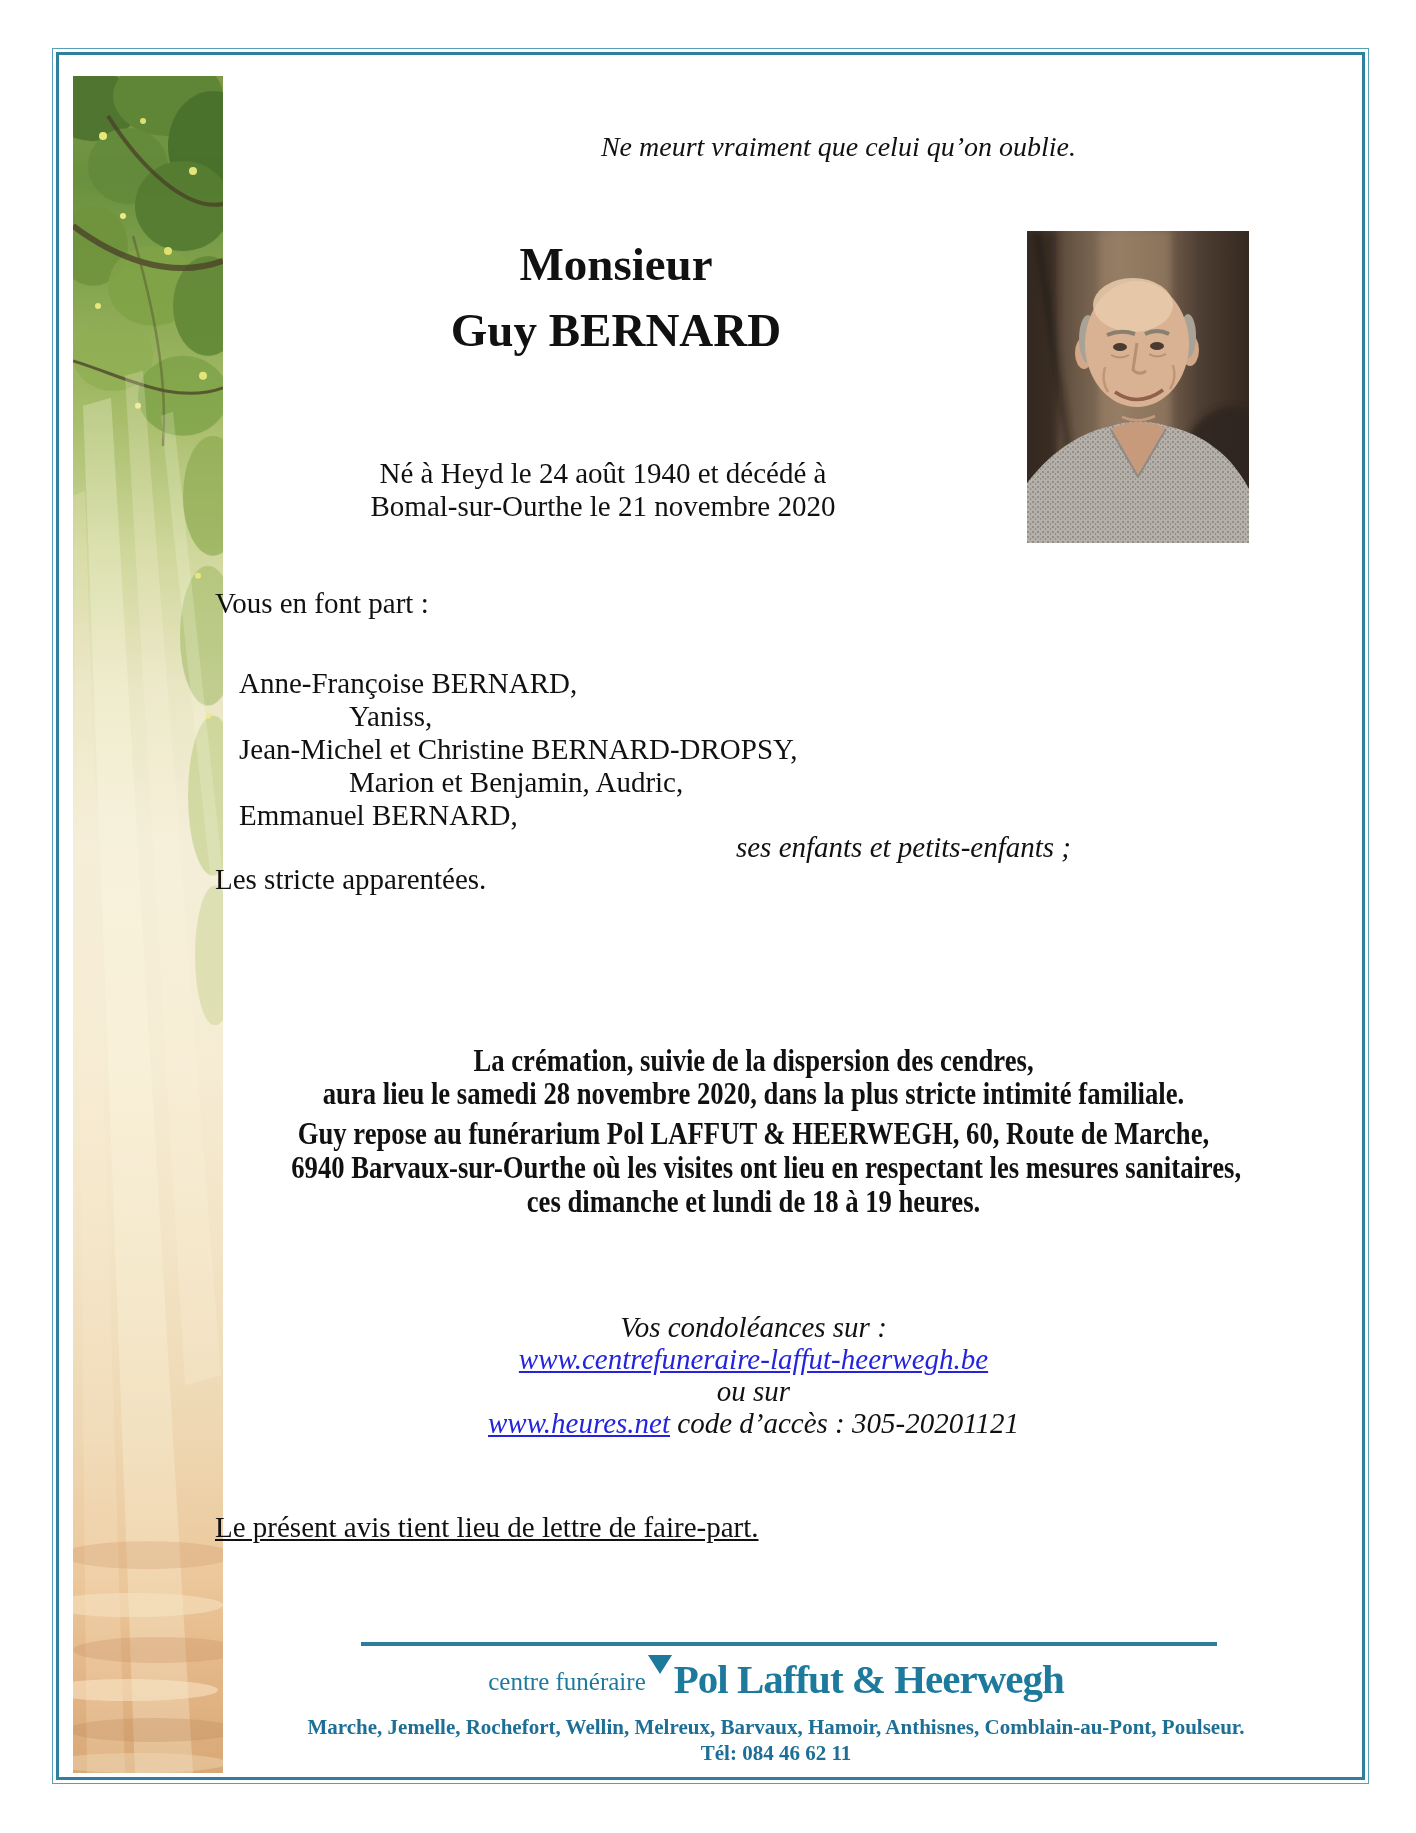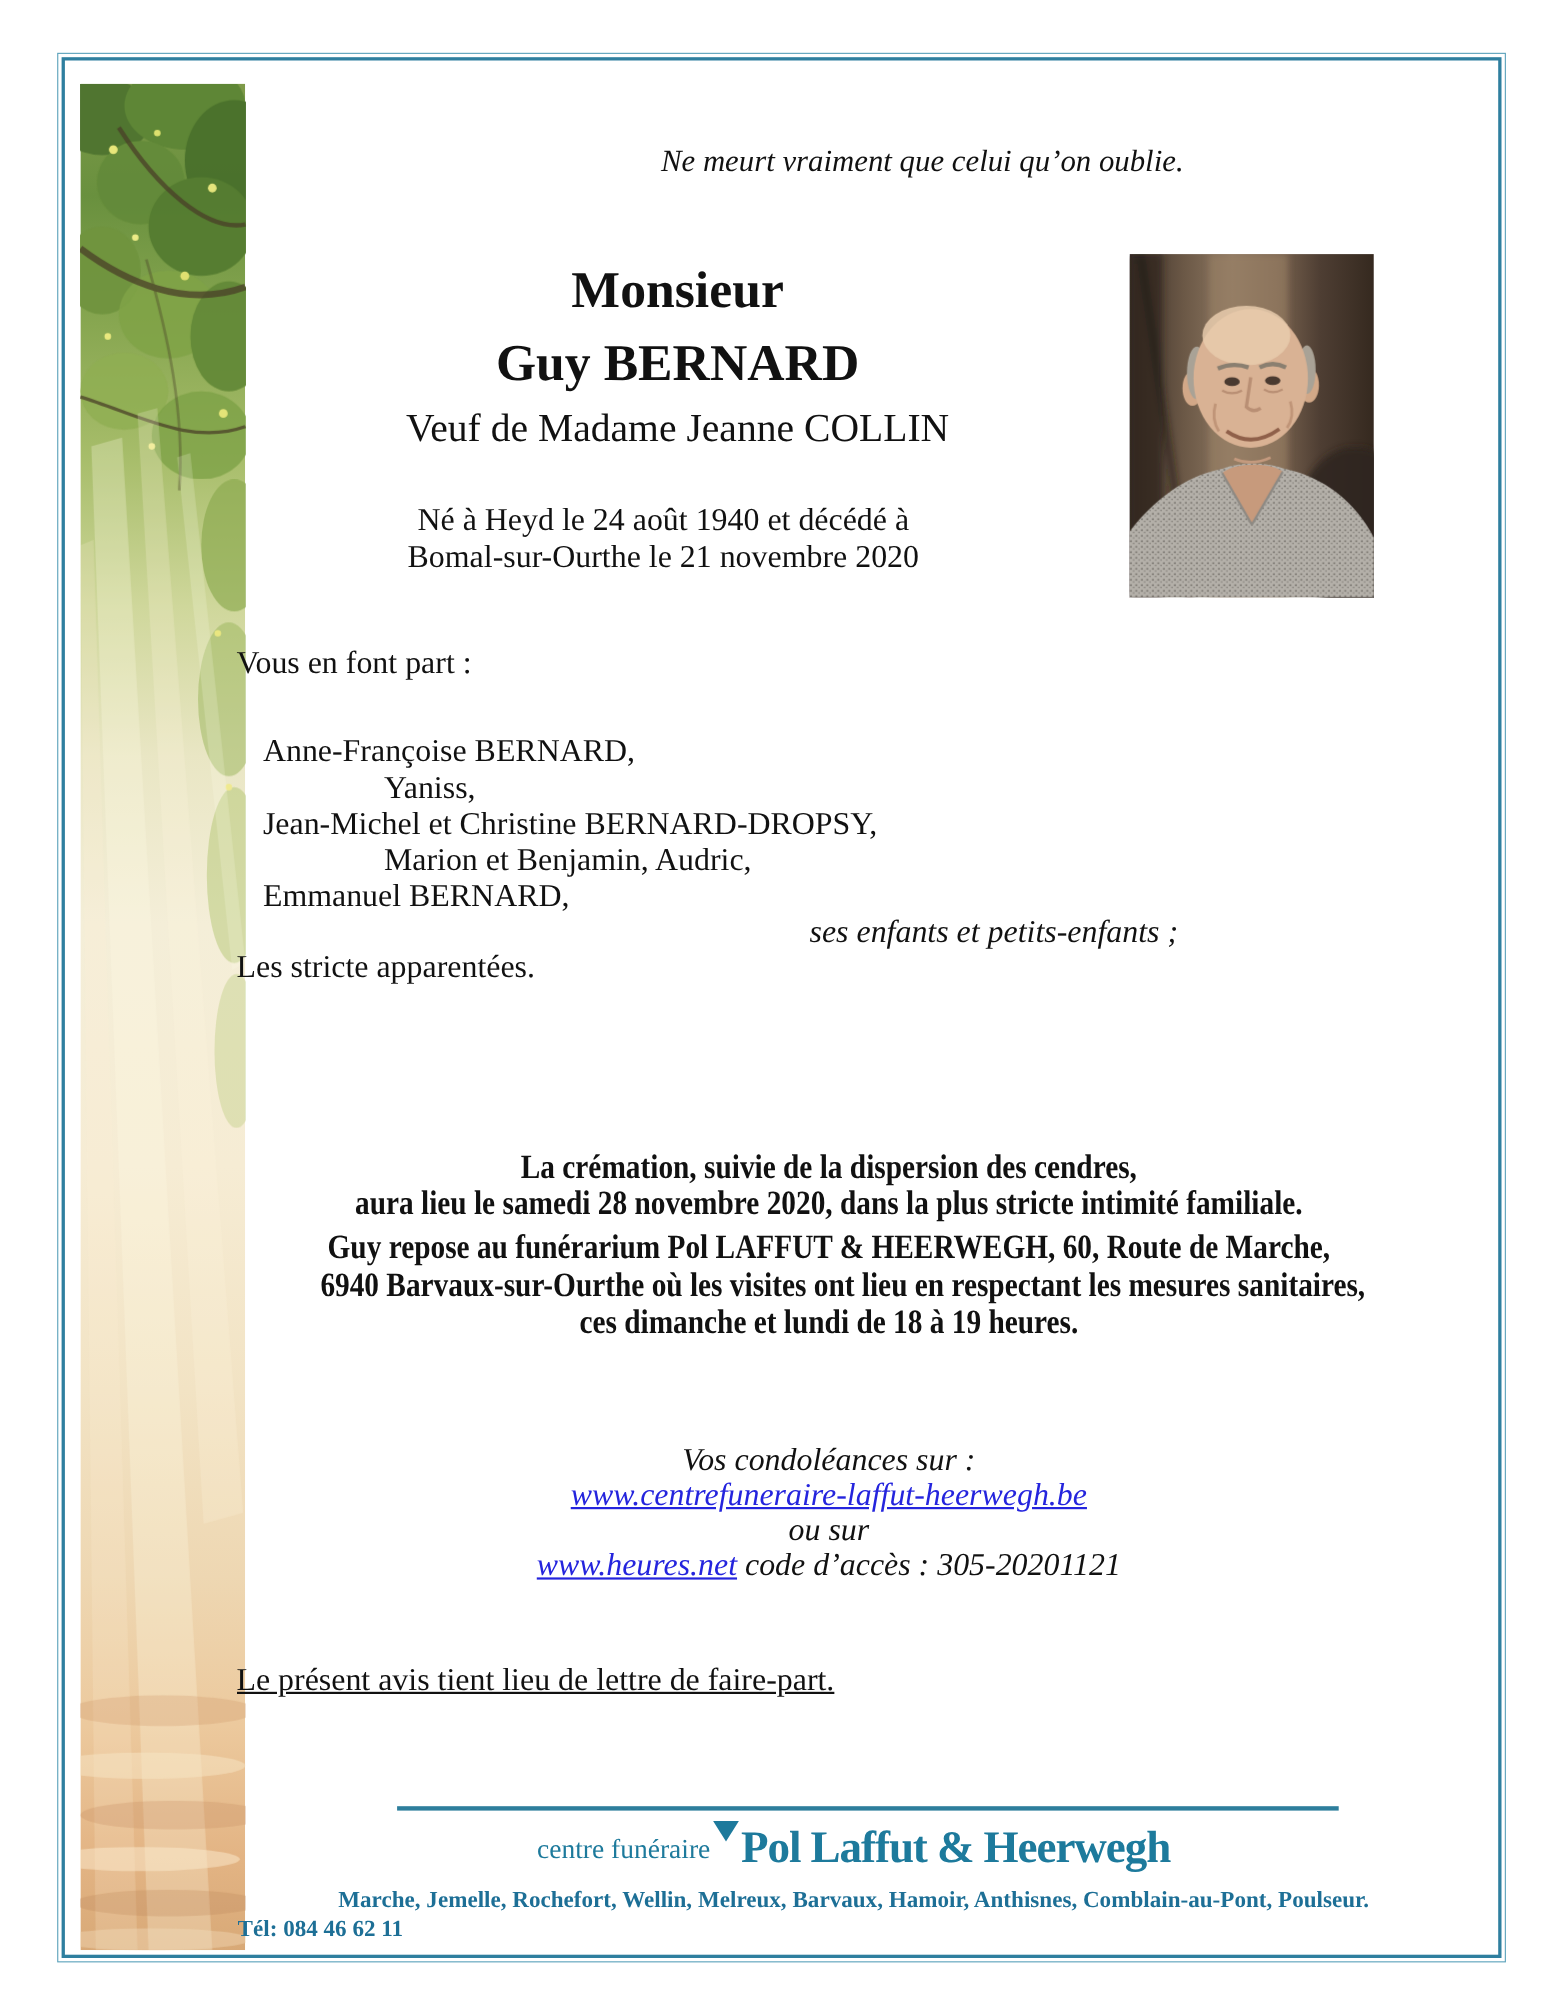--- a/index.html
+++ b/index.html
@@ -32,21 +32,21 @@
   .notice{position:absolute;top:1456px;left:156px;font-size:29px;text-decoration:underline;}
   .footer-line{position:absolute;top:1587px;left:302px;width:856px;height:4px;background:#2d7e9c;}
   .brand{position:absolute;top:1602px;left:157px;width:1120px;display:flex;
          justify-content:center;align-items:flex-end;gap:5px;font-family:Liberation Serif, serif;color:#1d7a9c;}
   .brand-small{font-size:25px;padding-bottom:5px;}
   .brand-tri{width:0;height:0;border-left:12px solid transparent;border-right:12px solid transparent;
              border-top:19px solid #1d7a9c;align-self:flex-start;position:relative;top:-2px;margin:0 -3px;}
   .brand-large{font-size:41px;font-weight:bold;letter-spacing:-1px;line-height:44px;}
   .towns{position:absolute;top:1660px;left:157px;width:1120px;text-align:center;
          font-weight:bold;font-size:21px;color:#1d6f96;}
-  .phone{position:absolute;top:1686px;left:157px;width:1120px;
+  .phone{position:absolute;top:1686px;left:157px;width:1120px;text-align:center;
          font-weight:bold;font-size:21px;color:#1d6f96;}
 </style>
 </head>
 <body>
 
 <div class="sheet">
 
   <div class="sidebar">
     <svg viewBox="0 0 150 1698" preserveAspectRatio="none">
       <defs>
@@ -116,21 +116,20 @@
         <ellipse cx="65" cy="1688" rx="90" ry="10" fill="#f2dcba" opacity="0.7"></ellipse>
       </g>
     </svg>
   </div>
 
   <div class="quote">Ne meurt vraiment que celui qu’on oublie.</div>
 
   <div class="title-block">
     <div class="title-line">Monsieur</div>
     <div class="title-line">Guy BERNARD</div>
-    <div class="subtitle">Veuf de Madame Jeanne COLLIN</div>
   </div>
 
   <div class="life-block">
     <div>Né à Heyd le 24 août 1940 et décédé à</div>
     <div>Bomal-sur-Ourthe le 21 novembre 2020</div>
   </div>
 
   <div class="photo">
     <svg viewBox="0 0 222 312" preserveAspectRatio="none">
       <defs>

